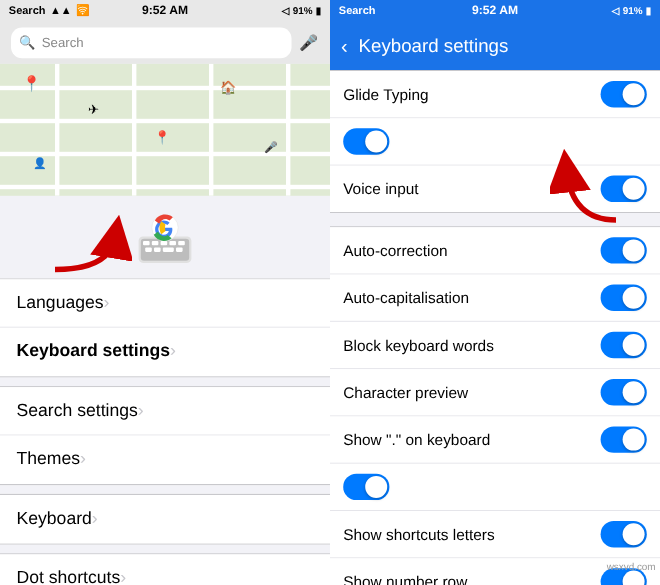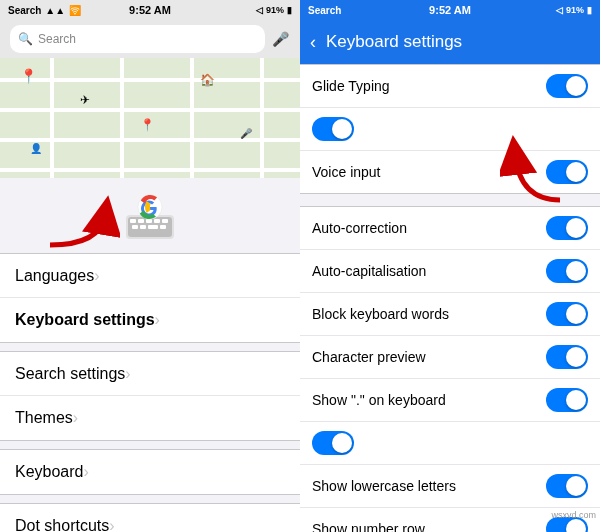--- a/index.html
+++ b/index.html
@@ -455,21 +455,21 @@
         <div class="toggle on">
             <div class="toggle-knob"></div>
           </div>
       </div>
       <div class="settings-row">
         <div class="toggle on">
             <div class="toggle-knob"></div>
           </div>
       </div>
       <div class="settings-row">
-        <span class="settings-row-label">Show lowercase letters</span>
+        <span class="settings-row-label">Show shortcuts letters</span>
         <div class="toggle on">
             <div class="toggle-knob"></div>
           </div>
       </div>
       <div class="settings-row">
         <span class="settings-row-label">Show number row</span>
         <div class="toggle on">
             <div class="toggle-knob"></div>
           </div>
       </div>

